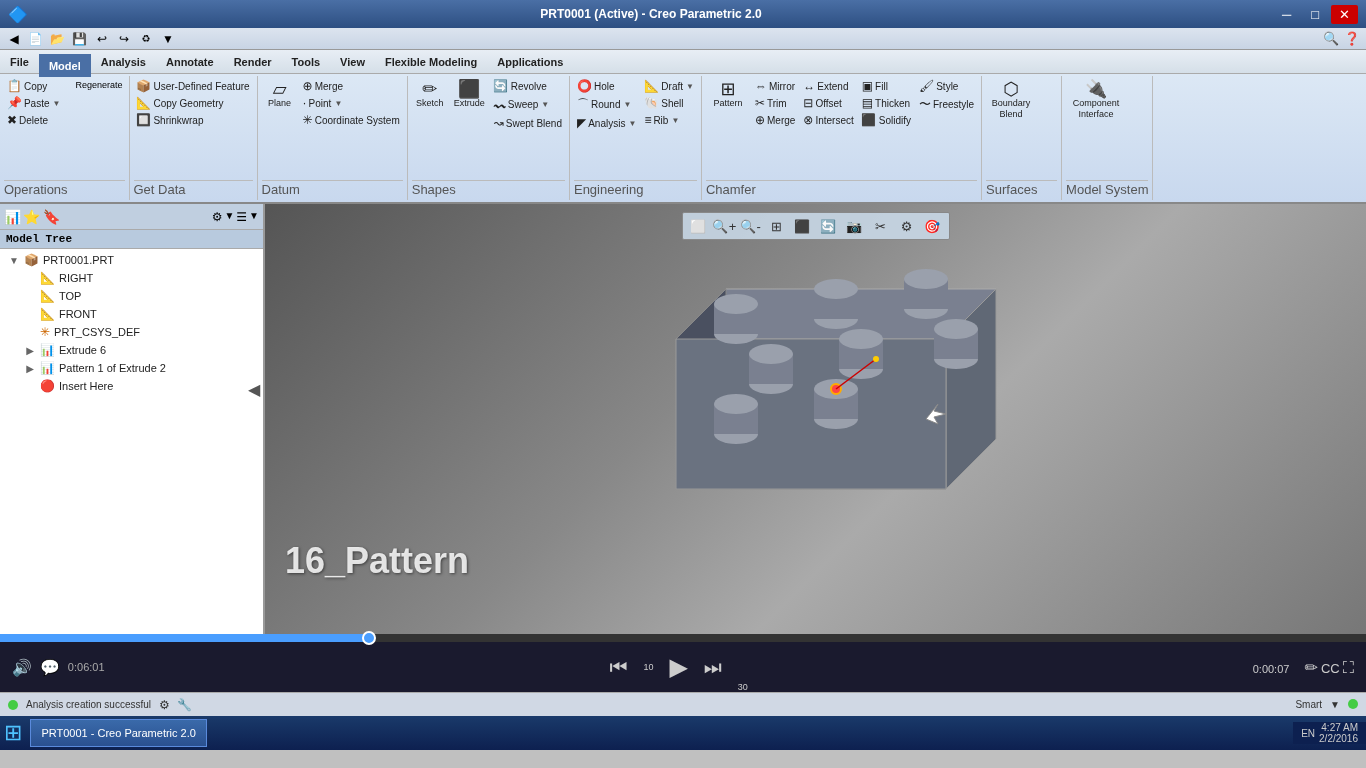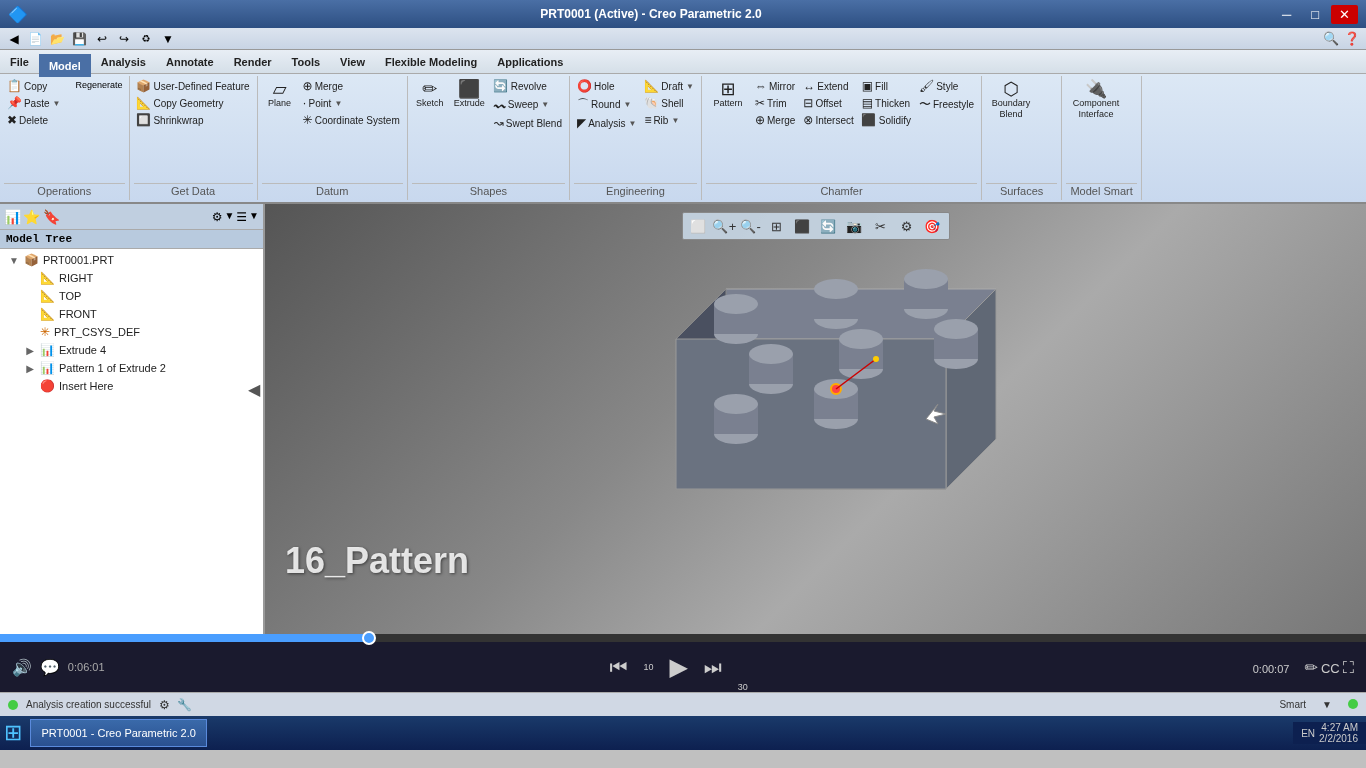--- a/index.html
+++ b/index.html
@@ -52,21 +52,21 @@
     }
 
     .ribbon-group {
       display: flex; flex-direction: column; border-right: 1px solid #bbb;
       padding: 2px 4px; min-width: 80px;
     }
     .ribbon-group-content {
       flex: 1; display: flex; align-items: flex-start; gap: 2px; flex-wrap: wrap;
     }
     .ribbon-group-label {
-      font-size: 11px; color: #555; text-align: center; padding: 1px 0;
+      font-size: 13px; color: #555; text-align: left; padding: 1px 0;
       border-top: 1px solid #bbb; margin-top: 2px;
     }
 
     .rb-btn {
       display: flex; flex-direction: column; align-items: center;
       cursor: pointer; padding: 2px 4px; min-width: 36px;
       border-radius: 2px; font-size: 9px; color: #222;
     }
     .rb-btn .rb-icon { font-size: 18px; line-height: 1; }
     .rb-btn .rb-label { font-size: 9px; text-align: center; line-height: 1.2; }
@@ -168,21 +168,21 @@
     .ctrl-btn { cursor: pointer; color: #ccc; font-size: 16px; }
 
     
     #statusbar {
       height: 24px; background: #d0d8e4;
       display: flex; align-items: center; justify-content: space-between;
       padding: 0 8px; border-top: 1px solid #aaa;
       font-size: 10px; color: #333;
     }
     #statusbar-left { display: flex; align-items: center; gap: 8px; }
-    #statusbar-right { display: flex; align-items: flex-start; gap: 16px; }
+    #statusbar-right { display: flex; align-items: flex-start; gap: 8px; }
     .status-dot { width: 10px; height: 10px; border-radius: 50%; background: #44cc44; }
 
     
     #taskbar {
       height: 34px; background: linear-gradient(to bottom, #1a3a6a, #0d2050);
       display: flex; align-items: center; justify-content: space-between;
       padding: 0 0 0 4px;
     }
     #taskbar-left { display: flex; align-items: center; gap: 4px; }
     .taskbar-btn {
@@ -465,21 +465,21 @@
 
     <div class="ribbon-group">
       <div class="ribbon-group-content">
         <div style="display:flex;flex-direction:column;align-items:center;">
           <div class="rb-btn" style="min-width:60px;">
             <span class="rb-icon">🔌</span>
             <span class="rb-label">Component<br>Interface</span>
           </div>
         </div>
       </div>
-      <div class="ribbon-group-label">Model Smart</div>
+      <div class="ribbon-group-label">Model System</div>
     </div>
 
   </div>
 </div>
 
 <div id="main" style="height:430px;">
 
   <div id="sidebar">
     <div id="sidebar-toolbar">
       <span style="font-size:14px;">📊</span>
@@ -523,21 +523,21 @@
 
       <div class="tree-item tree-indent">
         <span class="tree-expand"></span>
         <span class="tree-icon" style="color:#cc6600;">✳</span>
         <span>PRT_CSYS_DEF</span>
       </div>
 
       <div class="tree-item tree-indent">
         <span class="tree-expand">▶</span>
         <span class="tree-icon" style="color:#888;">📊</span>
-        <span>Extrude 4</span>
+        <span>Extrude 6</span>
       </div>
 
       <div class="tree-item tree-indent">
         <span class="tree-expand">▶</span>
         <span class="tree-icon" style="color:#888;">📊</span>
         <span>Pattern 1 of Extrude 2</span>
       </div>
 
       <div class="tree-item tree-indent">
         <span class="tree-expand"></span>

